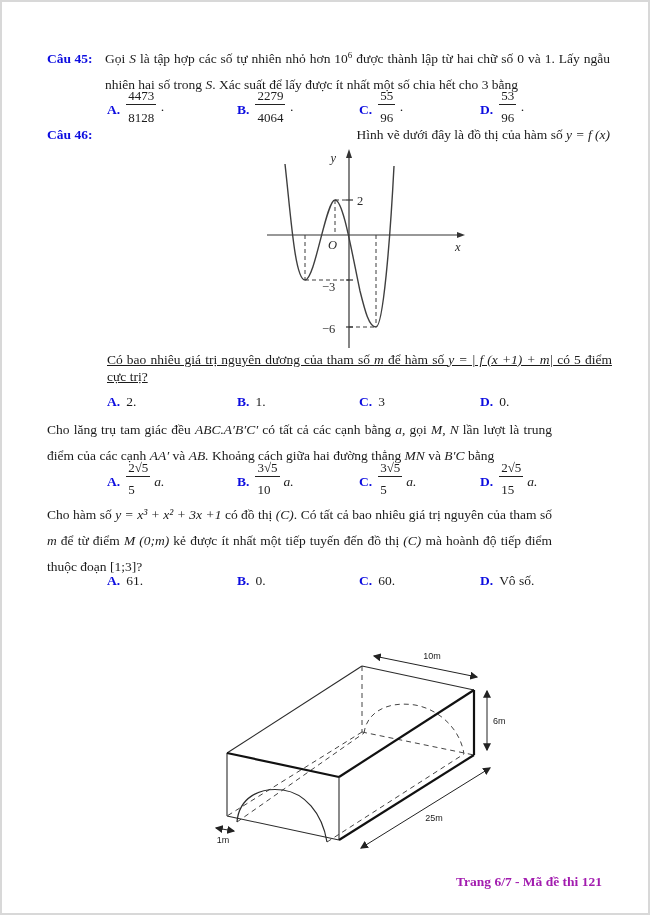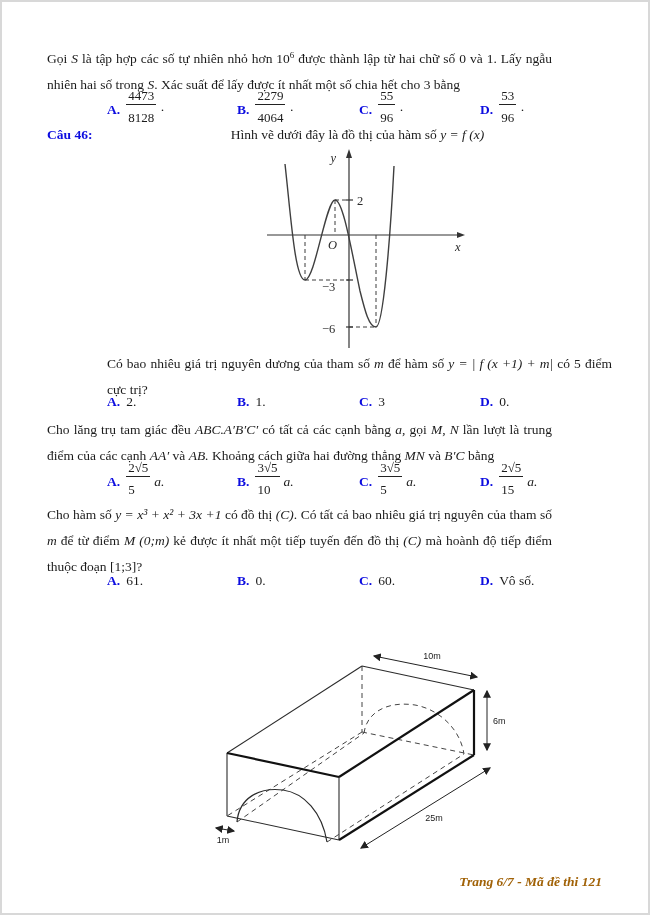--- a/index.html
+++ b/index.html
@@ -9,49 +9,50 @@
     border:2px solid #d8d8d8; box-sizing:border-box; overflow:hidden;
   }
   .q { position:absolute; left:45px; display:flex; }
   .qlabel {
     flex:0 0 58px; width:58px; font-weight:bold; color:#0d0de0;
     font-size:13.5px; line-height:26px; white-space:nowrap;
   }
   .qtext {
     width:505px; font-size:13.5px; line-height:26px; text-align:justify;
   }
-  .cont { position:absolute; left:105px; width:505px; font-size:13.5px; line-height:26px; text-align:justify; }
+  .cont { position:absolute; left:105px; width:505px; font-size:13.5px; line-height:17px; text-align:justify;text-decoration:underline; }
   .mi { font-style:italic; }
   sup.e { font-size:9px; line-height:0; }
   .optrow { position:absolute; left:0; width:650px; }
   .opt { position:absolute; display:flex; align-items:center; font-size:13.5px; white-space:nowrap; }
   .opt .letter { color:#0d0de0; font-weight:bold; margin-right:6px; }
   .c1 { left:105px; } .c2 { left:235px; } .c3 { left:357px; } .c4 { left:478px; }
   .frac { display:inline-block; text-align:left; font-size:13px; line-height:16px; }
   .frac .den { display:block; border-top:1px solid #222; padding:5px 2px; }
   .frac .num { display:block; padding:0 2px; }
   .tail { margin-left:4px; }
   .tail.mid { align-self:center; }
   .graph-svg { position:absolute; left:262px; top:146px; }
   .fig-svg { position:absolute; left:185px; top:645px; }
   .footer {
     position:absolute; top:872px; right:46px; font-weight:bold;
-    font-size:13.5px; color:#a16207;font-style:italic;
+    font-size:13.5px; color:#a21caf;
   }
   svg text { font-family:"Liberation Serif", serif; fill:#2a2a2a; }
   svg text.dim { font-family:"Liberation Sans", sans-serif; font-size:9px; fill:#222; }
   svg text.ax { font-style:italic; font-size:12.5px; }
   svg text.num { font-size:12.5px; }
 </style>
 </head>
 <body>
 
 <div class="page">
 
   <div class="q" style="top:44px">
+    <div class="qlabel">Câu 45:</div>
     <div class="qtext"><span>Gọi </span><span class="mi">S</span><span> là tập hợp các số tự nhiên nhỏ hơn </span><span>10</span><sup class="e">6</sup><span> được thành lập từ hai chữ số 0 và 1. Lấy ngẫu nhiên hai số trong </span><span class="mi">S</span><span>. Xác suất để lấy được ít nhất một số chia hết cho 3 bằng</span></div>
   </div>
   <div class="optrow" style="top:86px;height:40px">
     <div class="opt c1">
         <span class="letter">A.</span>
         <span class="frac">
           <span class="num">4473</span>
           <span class="den">8128</span>
         </span>
         <span class="tail mid">·</span>
@@ -77,21 +78,21 @@
         <span class="frac">
           <span class="num">53</span>
           <span class="den">96</span>
         </span>
         <span class="tail mid">·</span>
       </div>
   </div>
 
   <div class="q" style="top:120px">
     <div class="qlabel">Câu 46:</div>
-    <div class="qtext" style="text-align:center"><span>Hình vẽ dưới đây là đồ thị của hàm số </span><span class="mi">y = f (x)</span></div>
+    <div class="qtext" style="text-align:right"><span>Hình vẽ dưới đây là đồ thị của hàm số </span><span class="mi">y = f (x)</span></div>
   </div>
 
   <svg class="graph-svg" width="206" height="202" viewBox="0 0 206 202">
 
     <line x1="85" y1="6" x2="85" y2="200" stroke="#333" stroke-width="1.2"></line>
     <line x1="3" y1="87" x2="196" y2="87" stroke="#333" stroke-width="1.2"></line>
     <polygon points="85,1 82,10 88,10" fill="#333"></polygon>
     <polygon points="201,87 193,84 193,90" fill="#333"></polygon>
 
     <g stroke="#3c3c3c" stroke-width="1" stroke-dasharray="4 3" fill="none">

